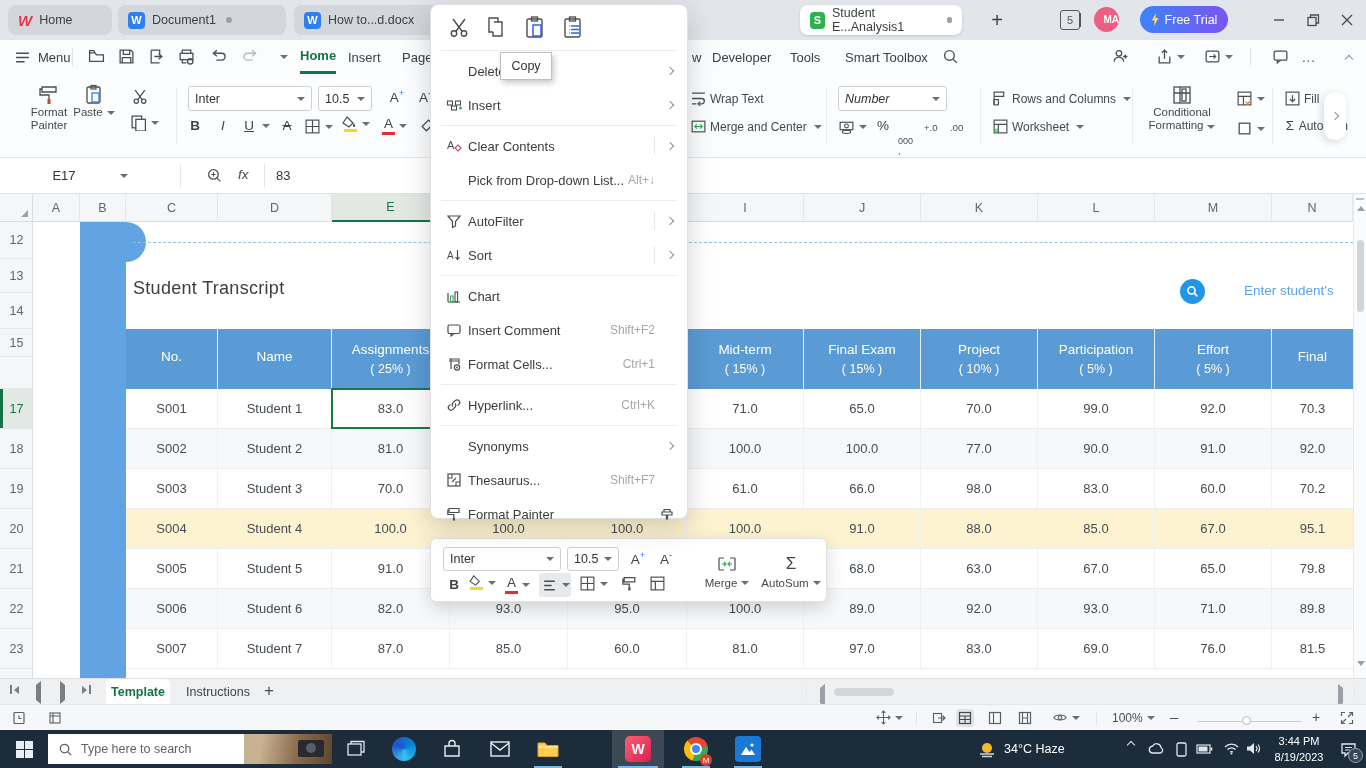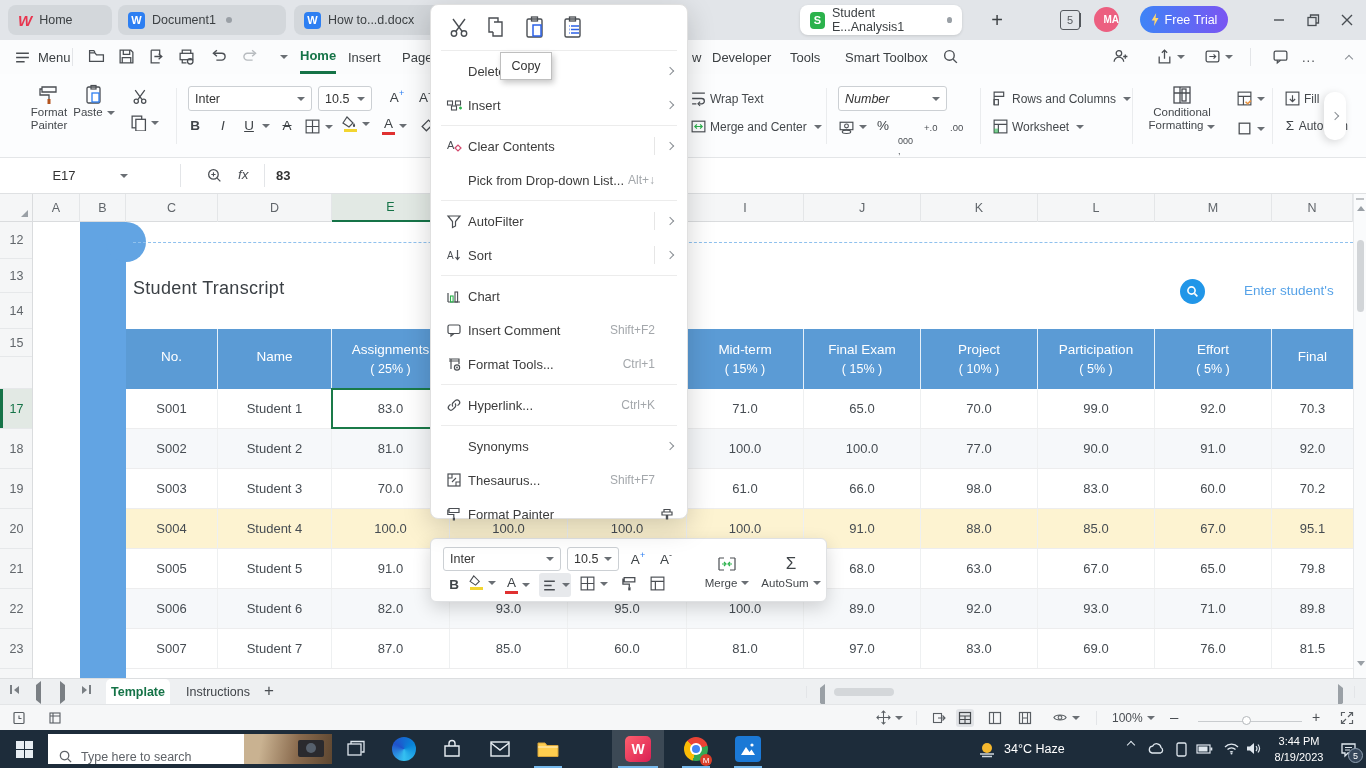--- a/index.html
+++ b/index.html
@@ -113,21 +113,21 @@
   #statusbar{position:absolute;left:0;top:704px;width:1366px;height:26px;background:#f6f7f8;border-top:1px solid #e3e5e7;}
   .sbi{position:absolute;top:4px;width:18px;height:18px;display:flex;align-items:center;justify-content:center;}
   .sbi.active{background:#e2e4e7;border-radius:3px;}
   #zslider{position:absolute;left:1198px;top:16px;width:104px;height:1px;background:#c9cccf;}
   #zknob{position:absolute;left:1242px;top:11px;width:9px;height:9px;border-radius:50%;background:#fff;border:1px solid #b3b7bb;}
 
   
   #taskbar{position:absolute;left:0;top:730px;width:1366px;height:38px;background:#1d2c3a;}
   .tbcell{position:absolute;top:0;height:38px;display:flex;align-items:center;justify-content:center;}
   .underl::after{content:"";position:absolute;left:6px;right:6px;bottom:0;height:2.5px;background:#76b9ed;}
-  #tb-search{position:absolute;left:48px;top:4px;width:284px;height:30px;background:#fff;display:flex;align-items:flex-end;overflow:hidden;}
+  #tb-search{position:absolute;left:48px;top:4px;width:284px;height:30px;background:#fff;display:flex;align-items:center;overflow:hidden;}
   #tb-search span{color:#5f6368;font-size:12.5px;margin-left:8px;}
   #tb-photo{position:absolute;right:0;top:0;width:88px;height:30px;background:linear-gradient(100deg,#c9b291 20%,#8a6b4e 60%,#5d4630);}
   #tb-cam{position:absolute;right:8px;top:6px;width:26px;height:17px;background:#2a2a2e;border-radius:2px;}
   #tb-cam::after{content:"";position:absolute;left:8px;top:3px;width:10px;height:10px;border-radius:50%;background:#56606c;}
   .appsq{width:26px;height:26px;border-radius:5px;display:flex;align-items:center;justify-content:center;color:#fff;font-weight:bold;font-size:14px;}
   #wps-cell{background:rgba(255,255,255,.14);}
   .chrome-ic{position:relative;width:24px;height:24px;border-radius:50%;background:conic-gradient(from -45deg,#ea4335 0 120deg,#34a853 0 240deg,#fbbc05 0 360deg);}
   .chrome-ic::before{content:"";position:absolute;left:6px;top:6px;width:12px;height:12px;border-radius:50%;background:#fff;}
   .chrome-ic::after{content:"";position:absolute;left:8px;top:8px;width:8px;height:8px;border-radius:50%;background:#4285f4;}
   .chrome-badge{position:absolute;right:4px;bottom:2px;width:12px;height:12px;border-radius:50%;background:#d93f2a;color:#fff;font-size:8px;display:flex;align-items:center;justify-content:center;}
@@ -448,21 +448,21 @@
     <span class="caret"></span>
   </div>
   <div class="vsep abs" style="left:180px;top:6px;height:23px;"></div>
   <svg class="gicon16 abs" style="left:206px;top:9px;" viewBox="0 0 16 16">
       <circle cx="7" cy="7" r="4.5" fill="none" stroke="#4a4e53" stroke-width="1.2"></circle>
       <line x1="10.5" y1="10.5" x2="13.5" y2="13.5" stroke="#4a4e53" stroke-width="1.2"></line>
       <path d="M5 7 h4 M7 5 v4" stroke="#4a4e53" stroke-width="1"></path>
     </svg>
   <span class="abs" style="left:238px;top:9px;font-style:italic;font-size:13.5px;color:#4a4e53;">fx</span>
   <div class="vsep abs" style="left:264px;top:6px;height:23px;"></div>
-  <span class="abs" style="left:276px;top:10px;font-size:13px;color:#333;font-weight:bold;">83</span>
+  <span class="abs" style="left:276px;top:10px;font-size:13px;color:#333;">83</span>
 </div>
 
 <div id="grid">
   <div id="corner">
     <div style="position:absolute;right:4px;bottom:4px;width:0;height:0;border-left:7px solid transparent;border-bottom:7px solid #9aa0a6;"></div>
   </div>
 
   <div id="colhdrs">
 
   <div class="ch" style="width: 47px;">A</div>
@@ -758,21 +758,21 @@
     <span>Insert Comment</span>
     <span class="short">Shift+F2</span>
   </div>
   <div class="cmitem">
     <svg class="ic" width="16" height="16" viewBox="0 0 16 16">
         <path d="M3 5 h10 M5 3 v10" stroke="#4a4e53" stroke-width="1.2"></path>
         <path d="M3 3 h10 v5" fill="none" stroke="#4a4e53" stroke-width="1.2"></path>
         <circle cx="11" cy="11.5" r="2.6" fill="none" stroke="#4a4e53" stroke-width="1.2"></circle>
         <circle cx="11" cy="11.5" r=".9" fill="#4a4e53"></circle>
       </svg>
-    <span>Format Tools...</span>
+    <span>Format Cells...</span>
     <span class="short">Ctrl+1</span>
   </div>
   <div class="cmsep"></div>
 
   <div class="cmitem">
     <svg class="ic" width="16" height="16" viewBox="0 0 16 16">
         <path d="M7 9.5 a2.6 2.6 0 0 1 0-3.7 l2.2-2.2 a2.6 2.6 0 0 1 3.7 3.7 L11.5 8.7" fill="none" stroke="#4a4e53" stroke-width="1.2"></path>
         <path d="M9 6.5 a2.6 2.6 0 0 1 0 3.7 L6.8 12.4 a2.6 2.6 0 0 1-3.7-3.7 L4.5 7.3" fill="none" stroke="#4a4e53" stroke-width="1.2"></path>
       </svg>
     <span>Hyperlink...</span>

